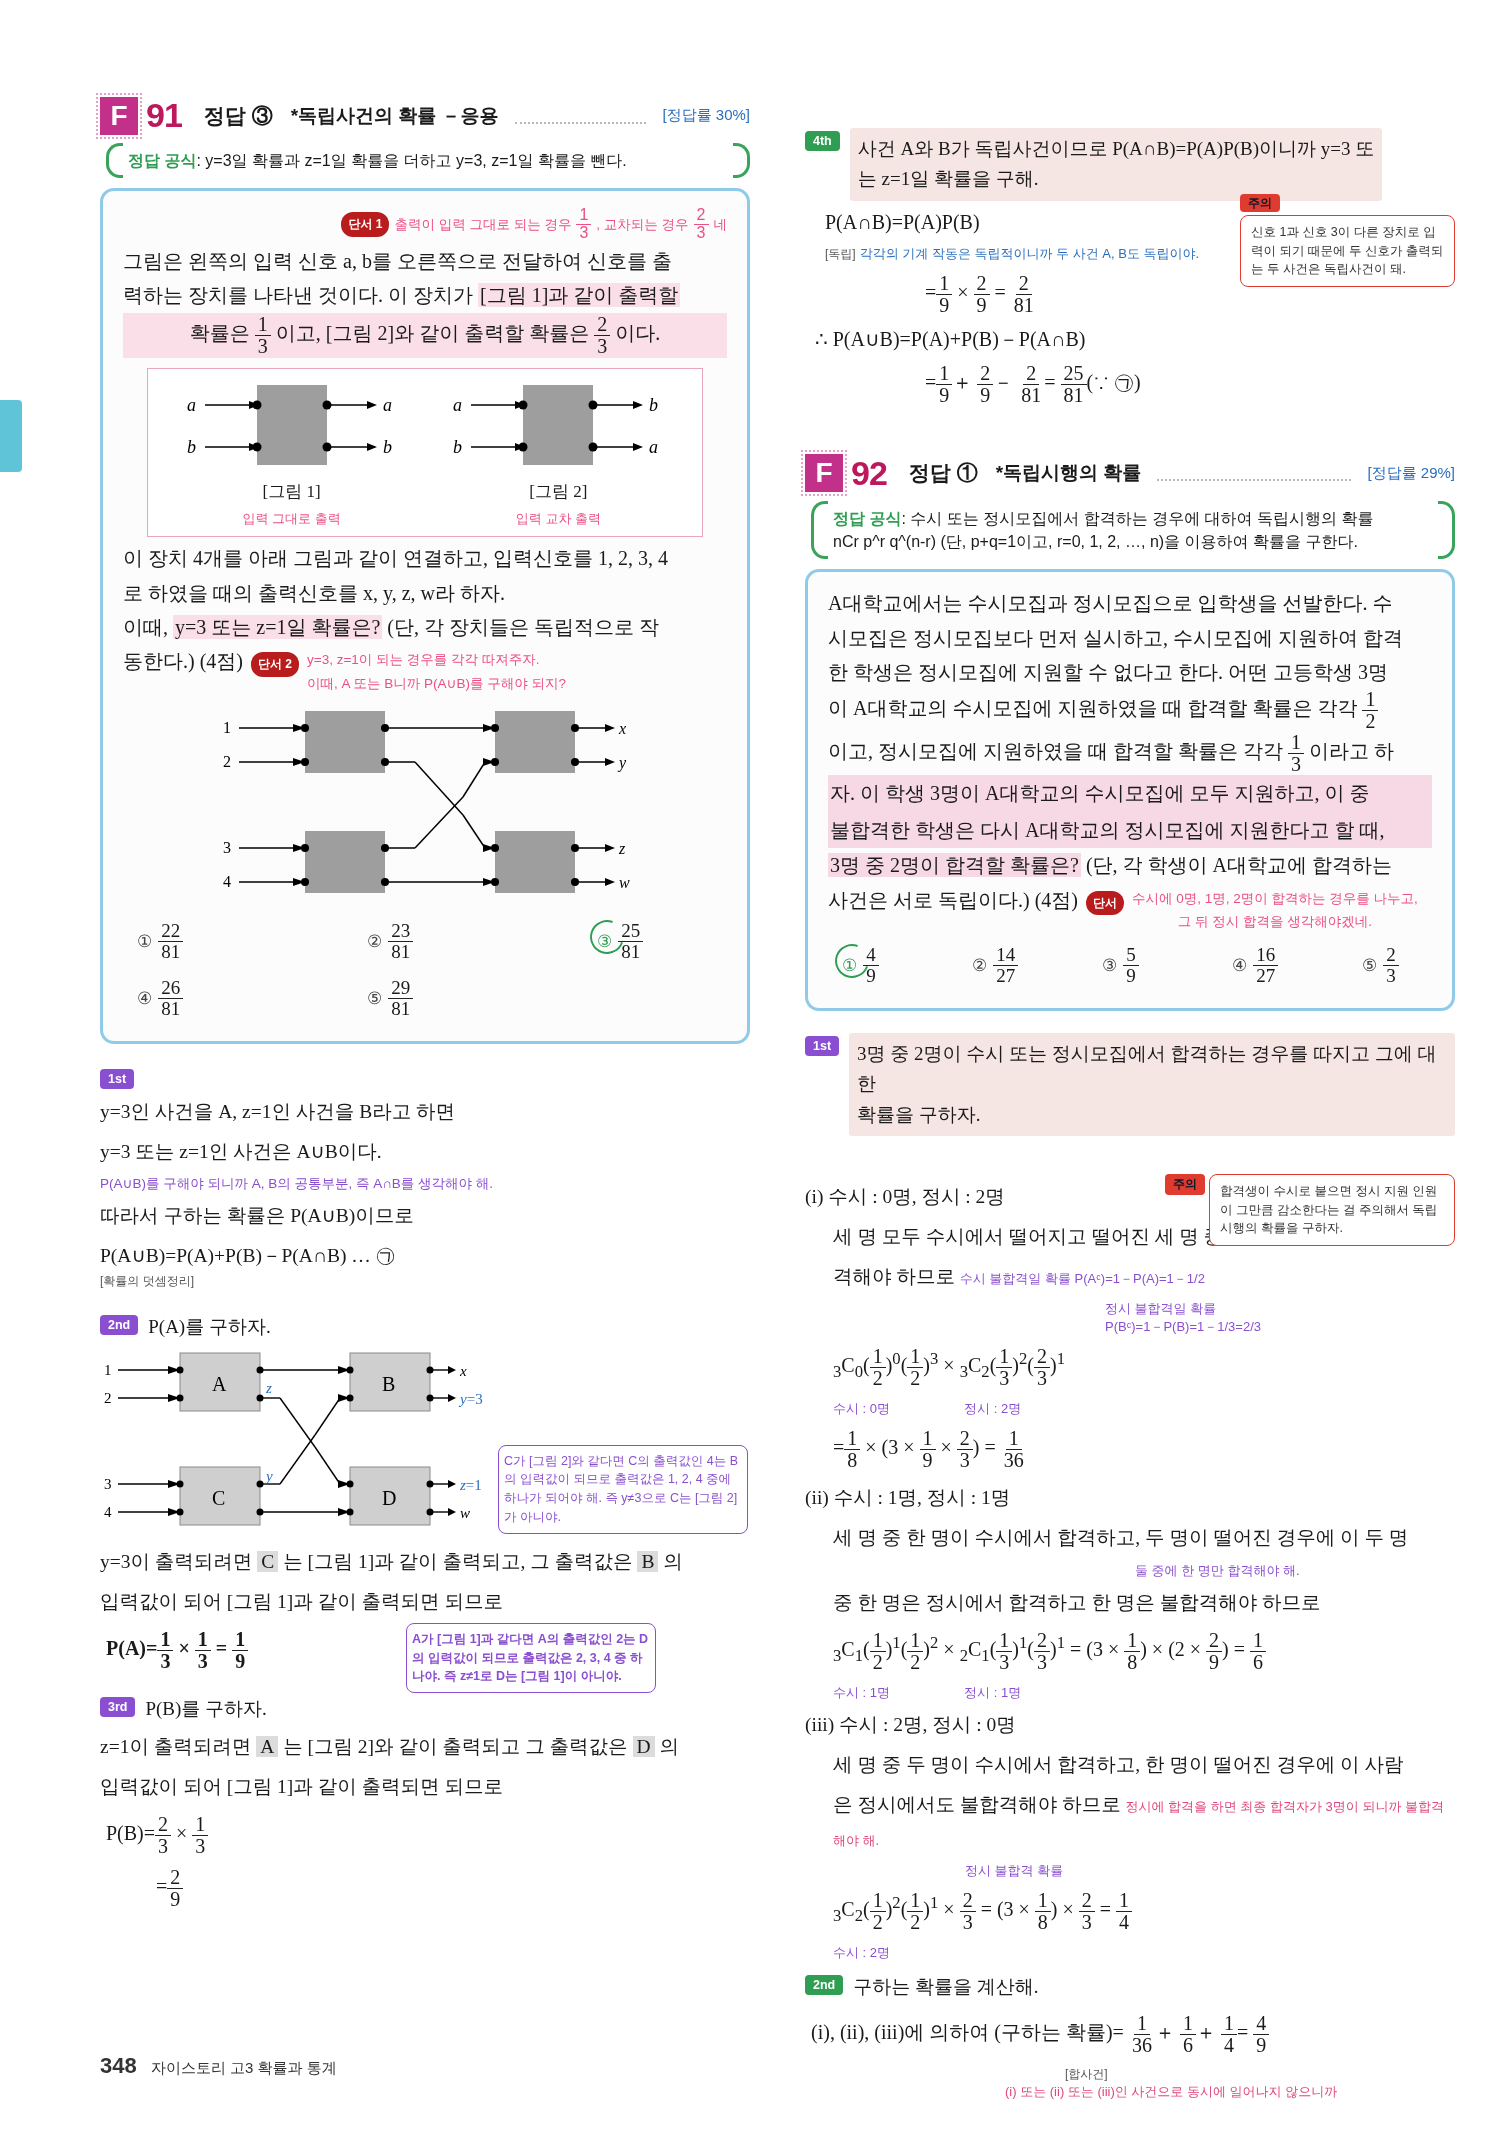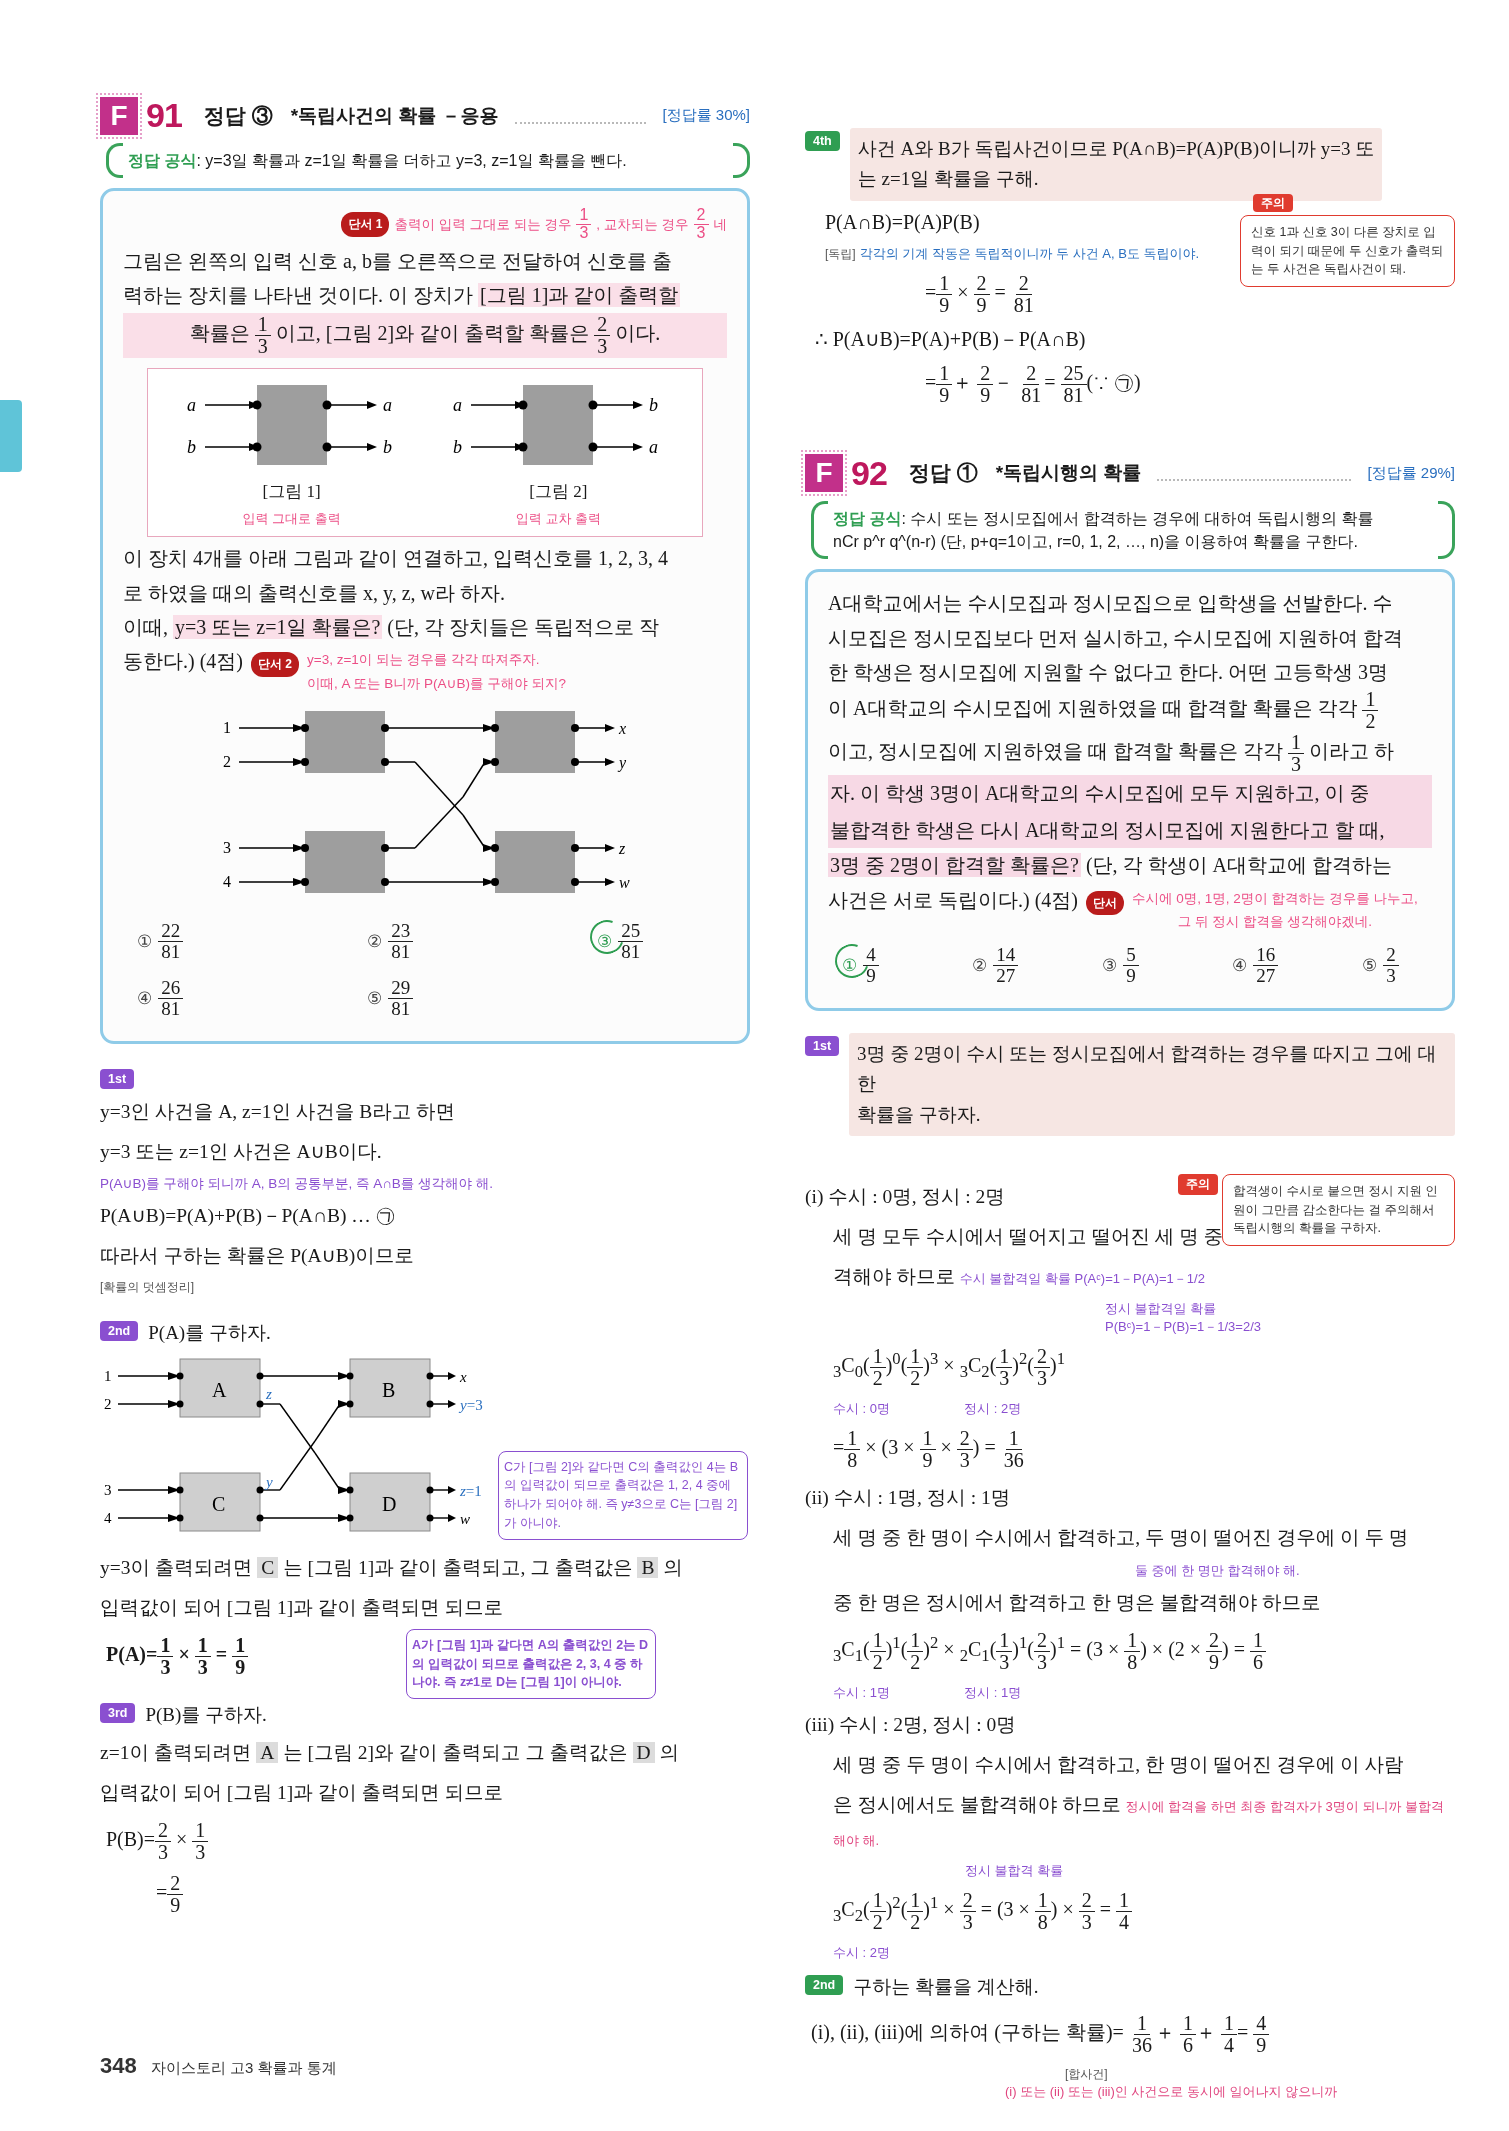--- a/index.html
+++ b/index.html
@@ -120,22 +120,22 @@
     border:1.5px solid #8a4fd0; border-radius:8px; padding:6px 5px;
     color:#8a4fd0; font-size:12.5px; line-height:1.5;
     font-family:"Liberation Sans", sans-serif; background:#fff;
   }
   .callout-red{
     border:1.5px solid #e03b2f; border-radius:8px; padding:7px 10px;
     color:#333; font-size:12.5px; line-height:1.5;
     font-family:"Liberation Sans", sans-serif; background:#fff;
   }
   .badge-red{
-    background:#e03b2f; color:#ffffff; font-family:"Liberation Sans", sans-serif;
-    font-size:12px; font-weight:bold; padding:2px 8px; border-radius:4px;margin-left:13px;
+    background:#e03b2f; color:#0f172a; font-family:"Liberation Sans", sans-serif;
+    font-size:12px; font-weight:bold; padding:2px 8px; border-radius:4px;
   }
   .hint-purple{ color:#8a4fd0; font-size:13px; font-family:"Liberation Sans", sans-serif; }
   .hint-pink{ color:#e0457f; font-size:13px; font-family:"Liberation Sans", sans-serif; }
   .hint-blue{ color:#2a6fbf; font-size:13px; font-family:"Liberation Sans", sans-serif; }
 
   .band{ background:#f6e6e3; padding:6px 8px; border-radius:3px; }
 
   
   .footer{
     position:absolute; left:100px; bottom:52px;
@@ -381,22 +381,22 @@
       </div>
     </div>
 
     <div class="step">
       <span class="step-badge">1st</span>
     </div>
 
     <div class="body-line">y=3인 사건을 A, z=1인 사건을 B라고 하면</div>
     <div class="body-line">y=3 또는 z=1인 사건은 A∪B이다.</div>
     <div class="small-purple">P(A∪B)를 구해야 되니까 A, B의 공통부분, 즉 A∩B를 생각해야 해.</div>
+    <div class="body-line">따라서 구하는 확률은 P(A∪B)이므로</div>
     <div class="body-line" style="margin-bottom:0">P(A∪B)=P(A)+P(B)－P(A∩B) … ㉠</div>
-    <div class="body-line">따라서 구하는 확률은 P(A∪B)이므로</div>
     <div class="small-gray-tag">[확률의 덧셈정리]</div>
 
     <div class="step">
       <span class="step-badge">2nd</span>
       <span class="step-text">P(A)를 구하자.</span>
     </div>
 
     <div style="position:relative; margin-left:0;">
       <svg width="400" height="190" viewBox="0 0 400 190">
         <rect x="80" y="4" width="80" height="58" fill="#cfcfcf" stroke="#8a8a8a"></rect>

